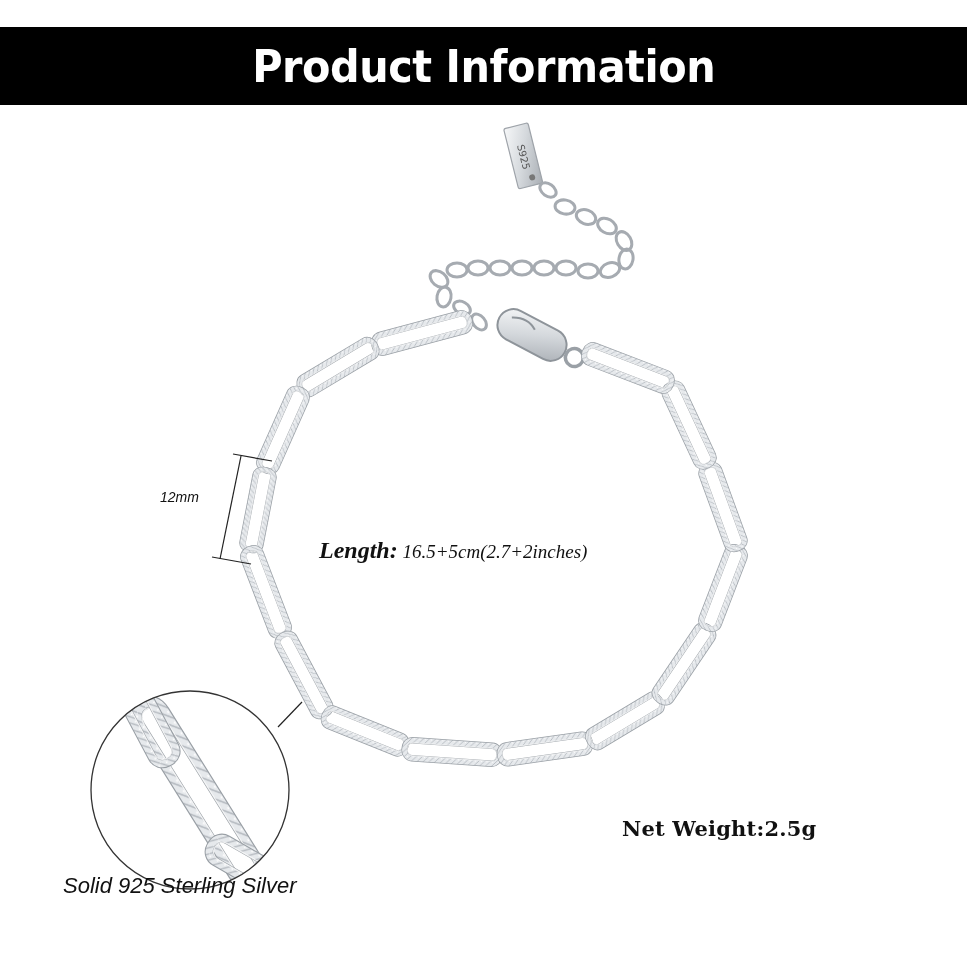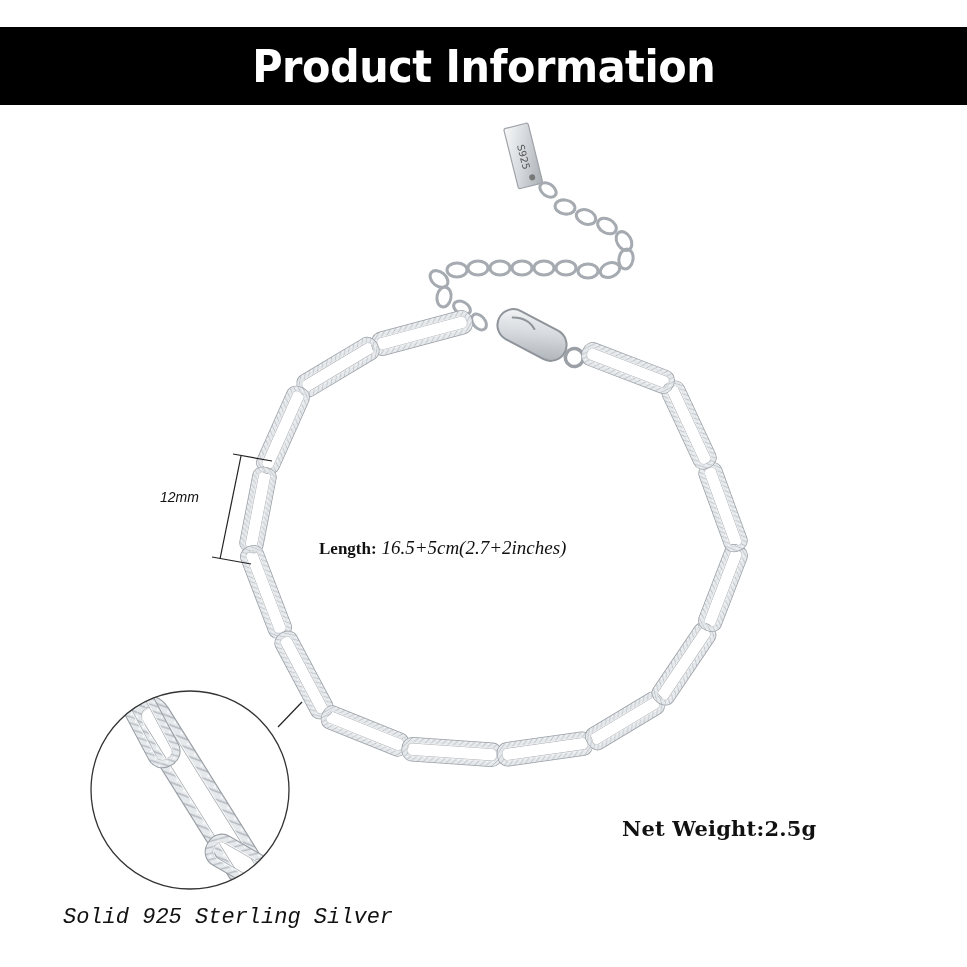--- a/index.html
+++ b/index.html
@@ -3,24 +3,24 @@
 <meta charset="utf-8">
 <style>
   html, body { margin:0; padding:0; background:#ffffff; }
   body { width:967px; height:967px; position:relative; overflow:hidden; font-family:"DejaVu Sans", sans-serif; }
   .banner { position:absolute; left:0; top:27px; width:967px; height:78px; background:#000; display:flex; align-items:center; justify-content:center; }
   .banner-title { color:#fff; font-family:"DejaVu Sans", sans-serif; font-weight:bold; font-size:45px; letter-spacing:-0.5px; transform:scaleX(0.92); }
   .art { position:absolute; left:0; top:0; width:967px; height:967px; }
   .label { position:absolute; white-space:nowrap; color:#111; }
   .lbl-12mm { left:160px; top:489px; font-family:"Liberation Sans", sans-serif; font-style:italic; font-size:14px; }
   .lbl-length { left:319px; top:537px; font-family:"Liberation Serif", serif; font-size:19px; }
-  .lbl-length .k { font-weight:bold; font-size:17px; }
+  .lbl-length .k { font-weight:bold; font-style:italic; font-size:24px; }
   .lbl-length .v { font-style:italic; }
   .lbl-weight { left:622px; top:816px; font-family:"DejaVu Serif", serif; font-weight:bold; font-size:21px; letter-spacing:0.2px; }
-  .lbl-material { left:63px; top:905px; font-family:Liberation Mono, monospace; font-style:italic; font-size:22px; }
+  .lbl-material { left:63px; top:873px; font-family:Liberation Sans, sans-serif; font-style:italic; font-size:22px; }
 </style>
 </head>
 <body>
 
 <div class="banner">
   <span class="banner-title">Product Information</span>
 </div>
 
 <svg class="art" viewBox="0 0 967 967" xmlns="http://www.w3.org/2000/svg">
   <defs>

